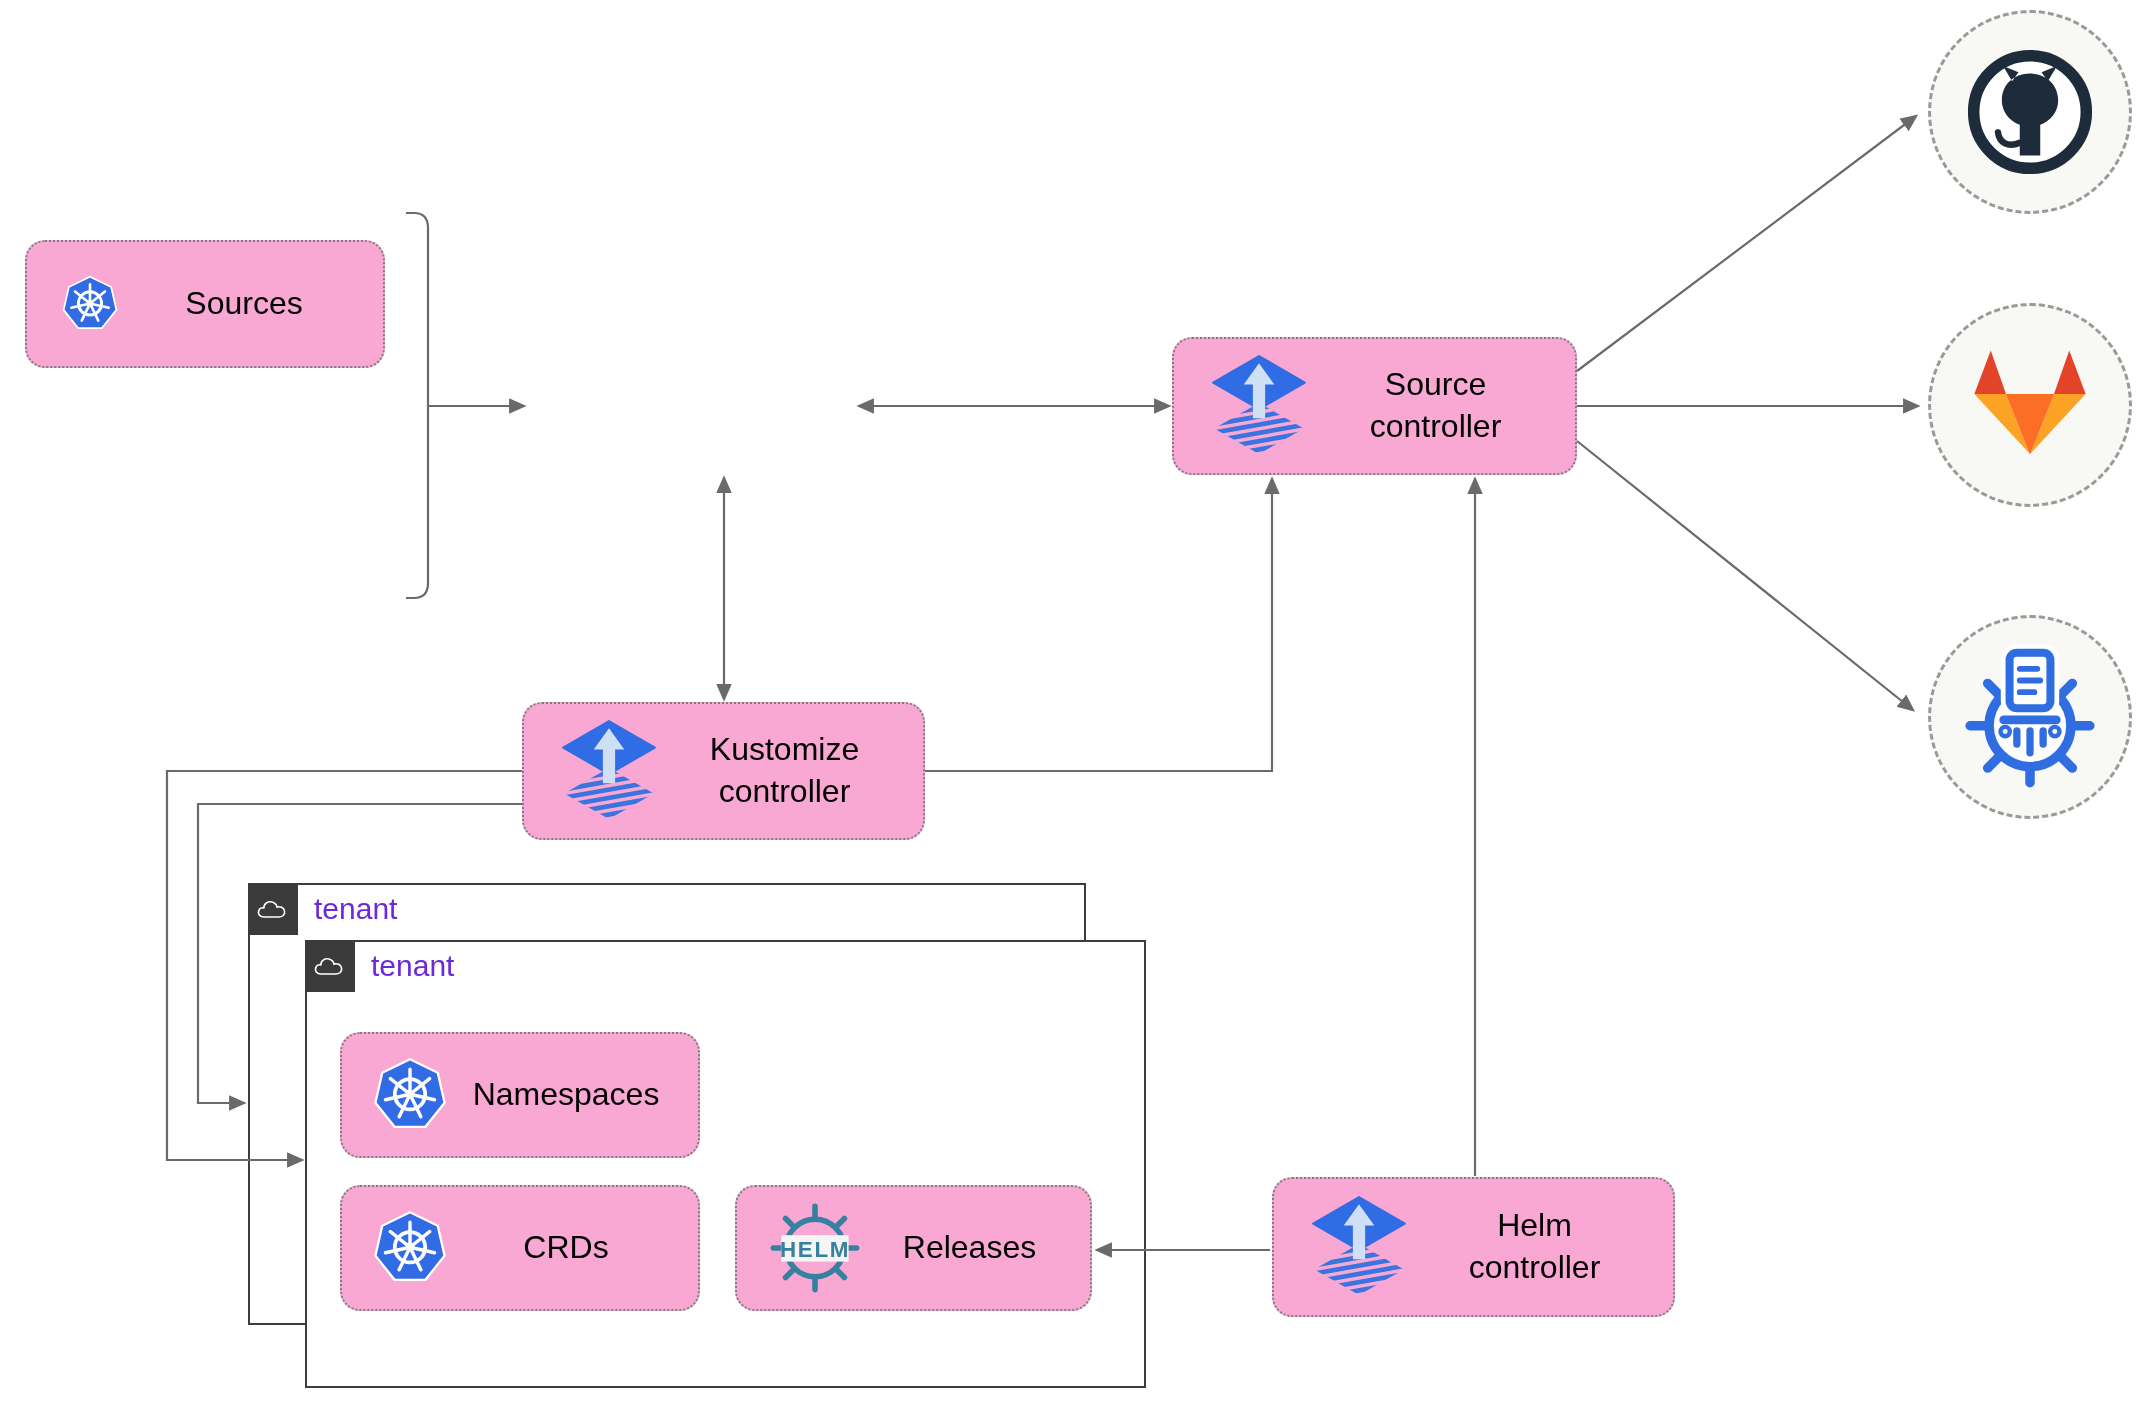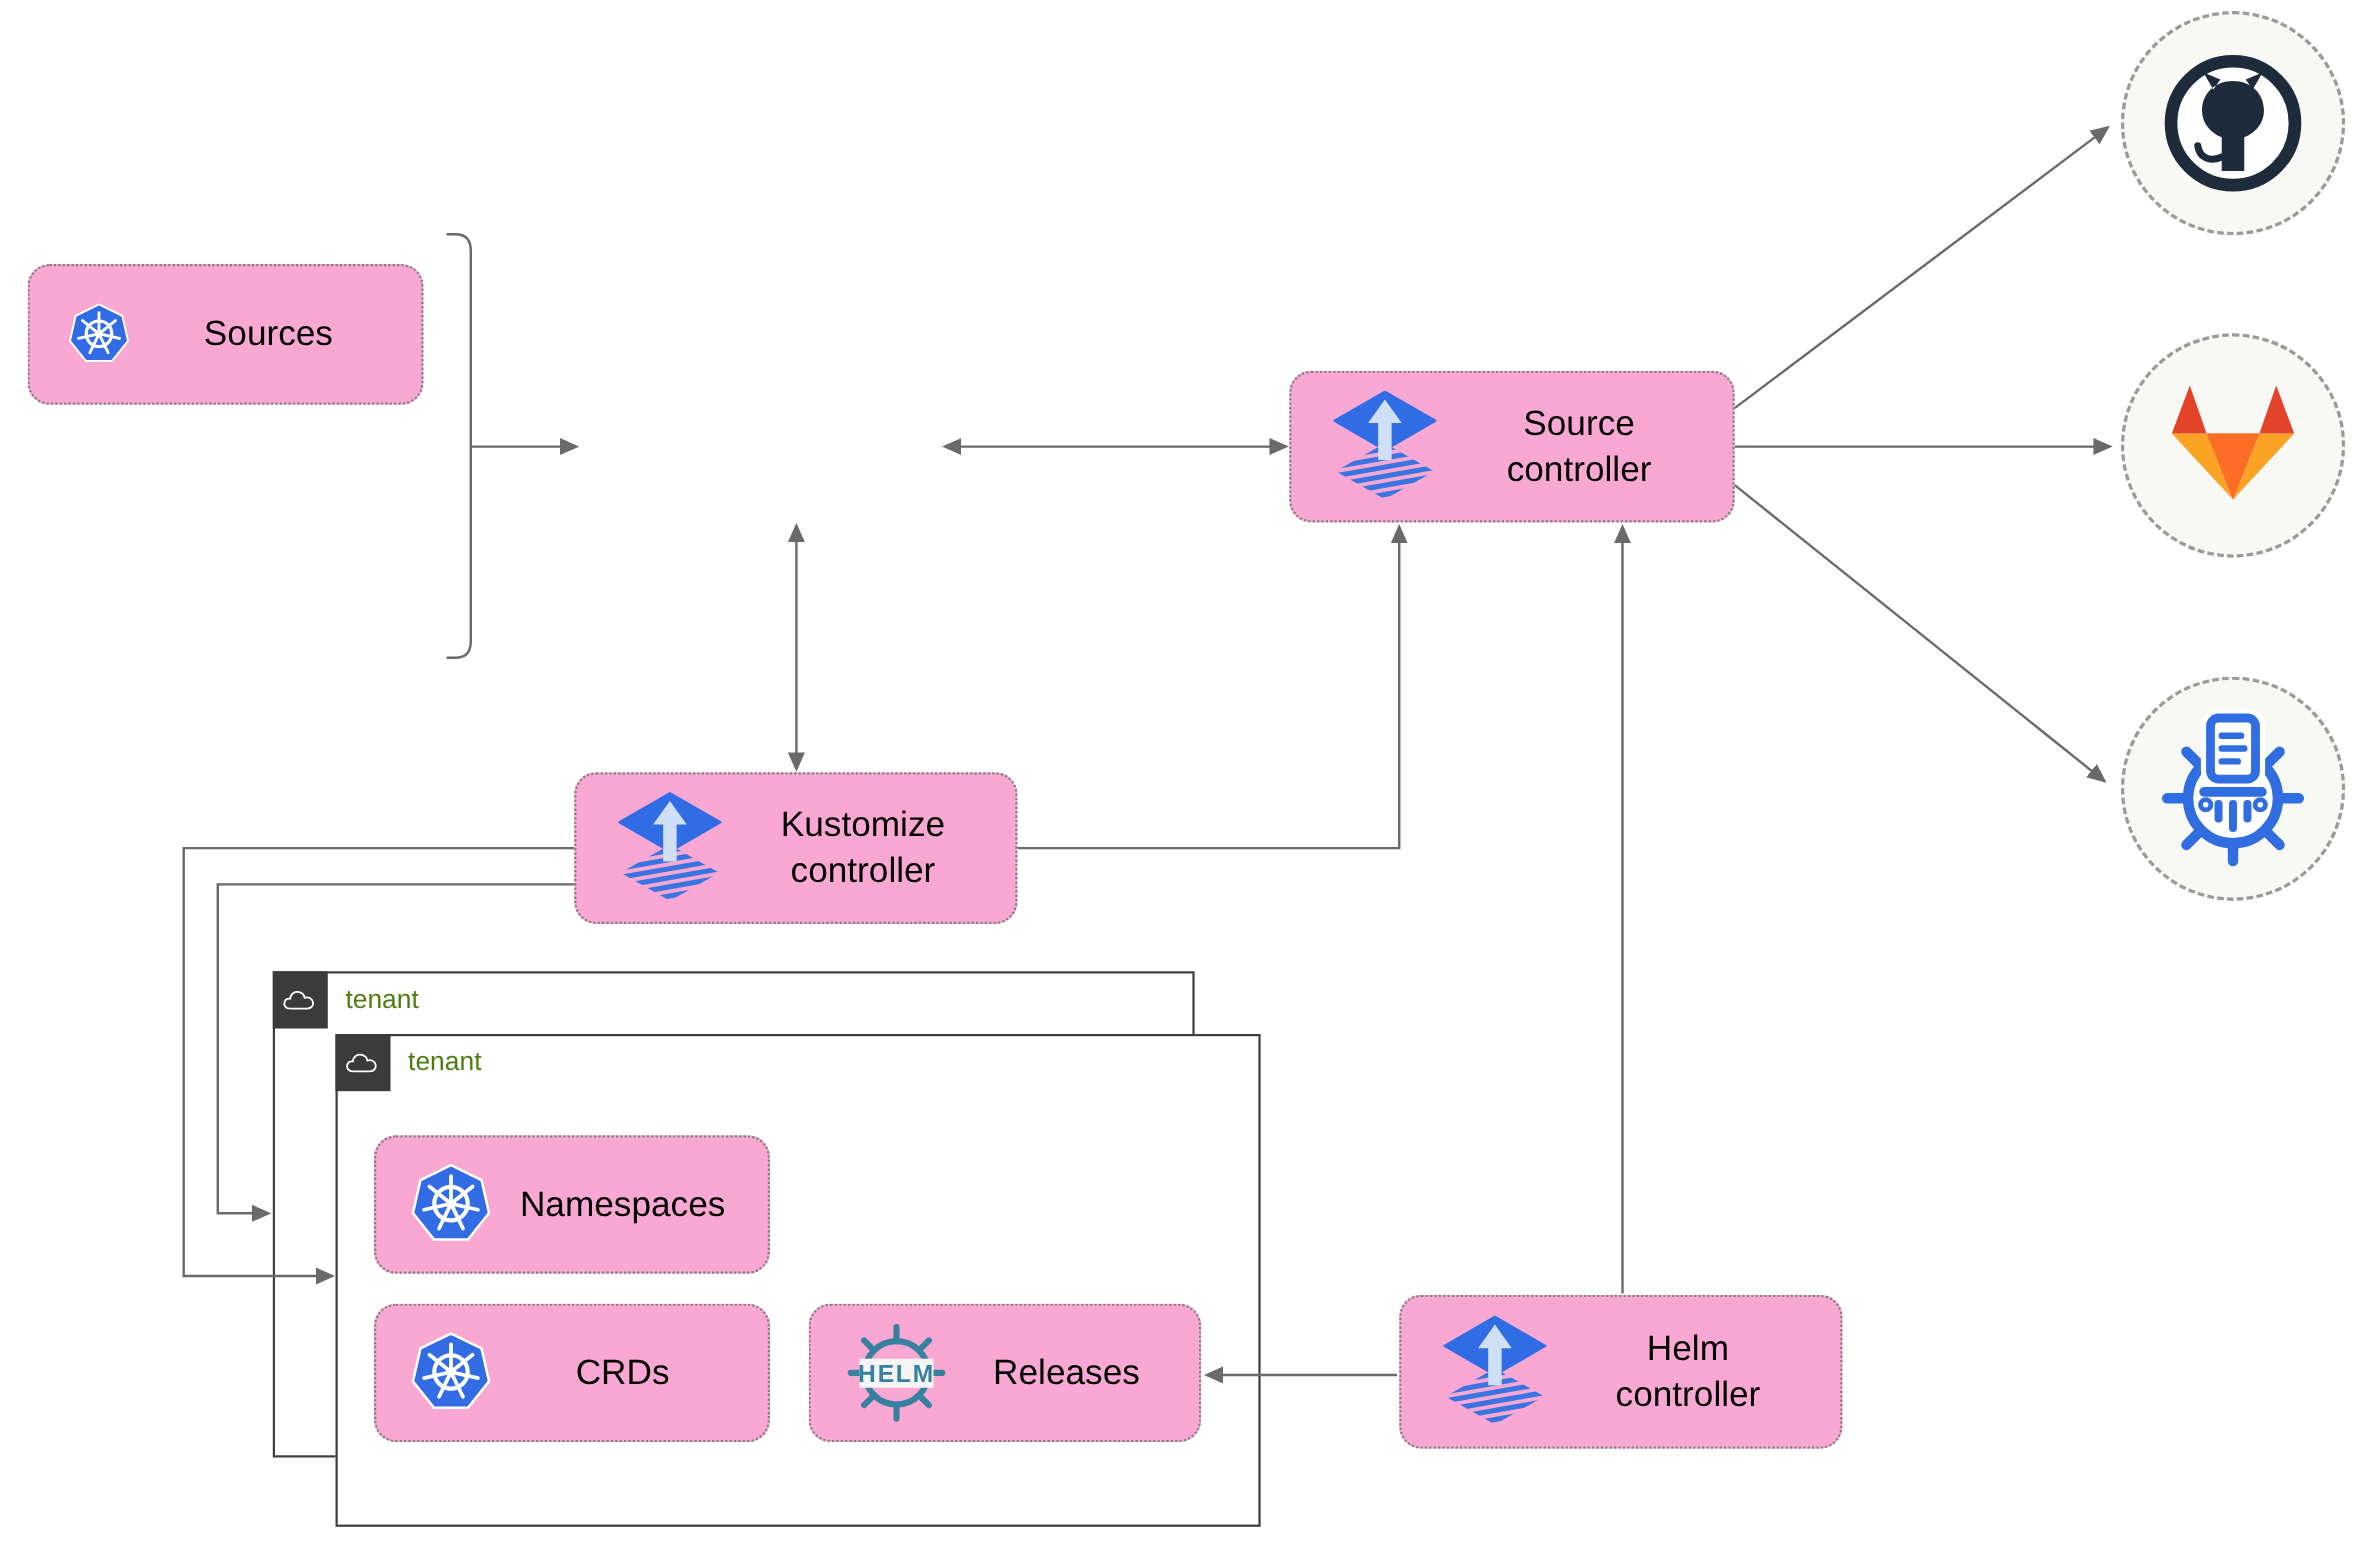--- a/index.html
+++ b/index.html
@@ -21,21 +21,21 @@
   }
   .tenant{position:absolute;background:#ffffff;border:2px solid #3d3d3d;box-sizing:border-box;}
   .tenant-back{z-index:1;}
   .tenant-front{z-index:2;}
   .tenant-tab{
     position:absolute;top:-2px;left:-2px;width:50px;height:52px;background:#3b3b3b;
     display:flex;align-items:center;justify-content:center;
   }
   .tenant-name{
     position:absolute;top:-2px;left:64px;height:52px;display:flex;align-items:center;
-    font-size:24px;color:#4d7c0f;
+    font-size:30px;color:#6d28d9;
   }
   .inner{z-index:3;}
 </style>
 </head>
 <body>
 
 <svg width="0" height="0" style="position:absolute" aria-hidden="true">
   <defs>
     <clipPath id="flux-clip">
         <polygon points="50,47 94,72 50,97 6,72"></polygon>

